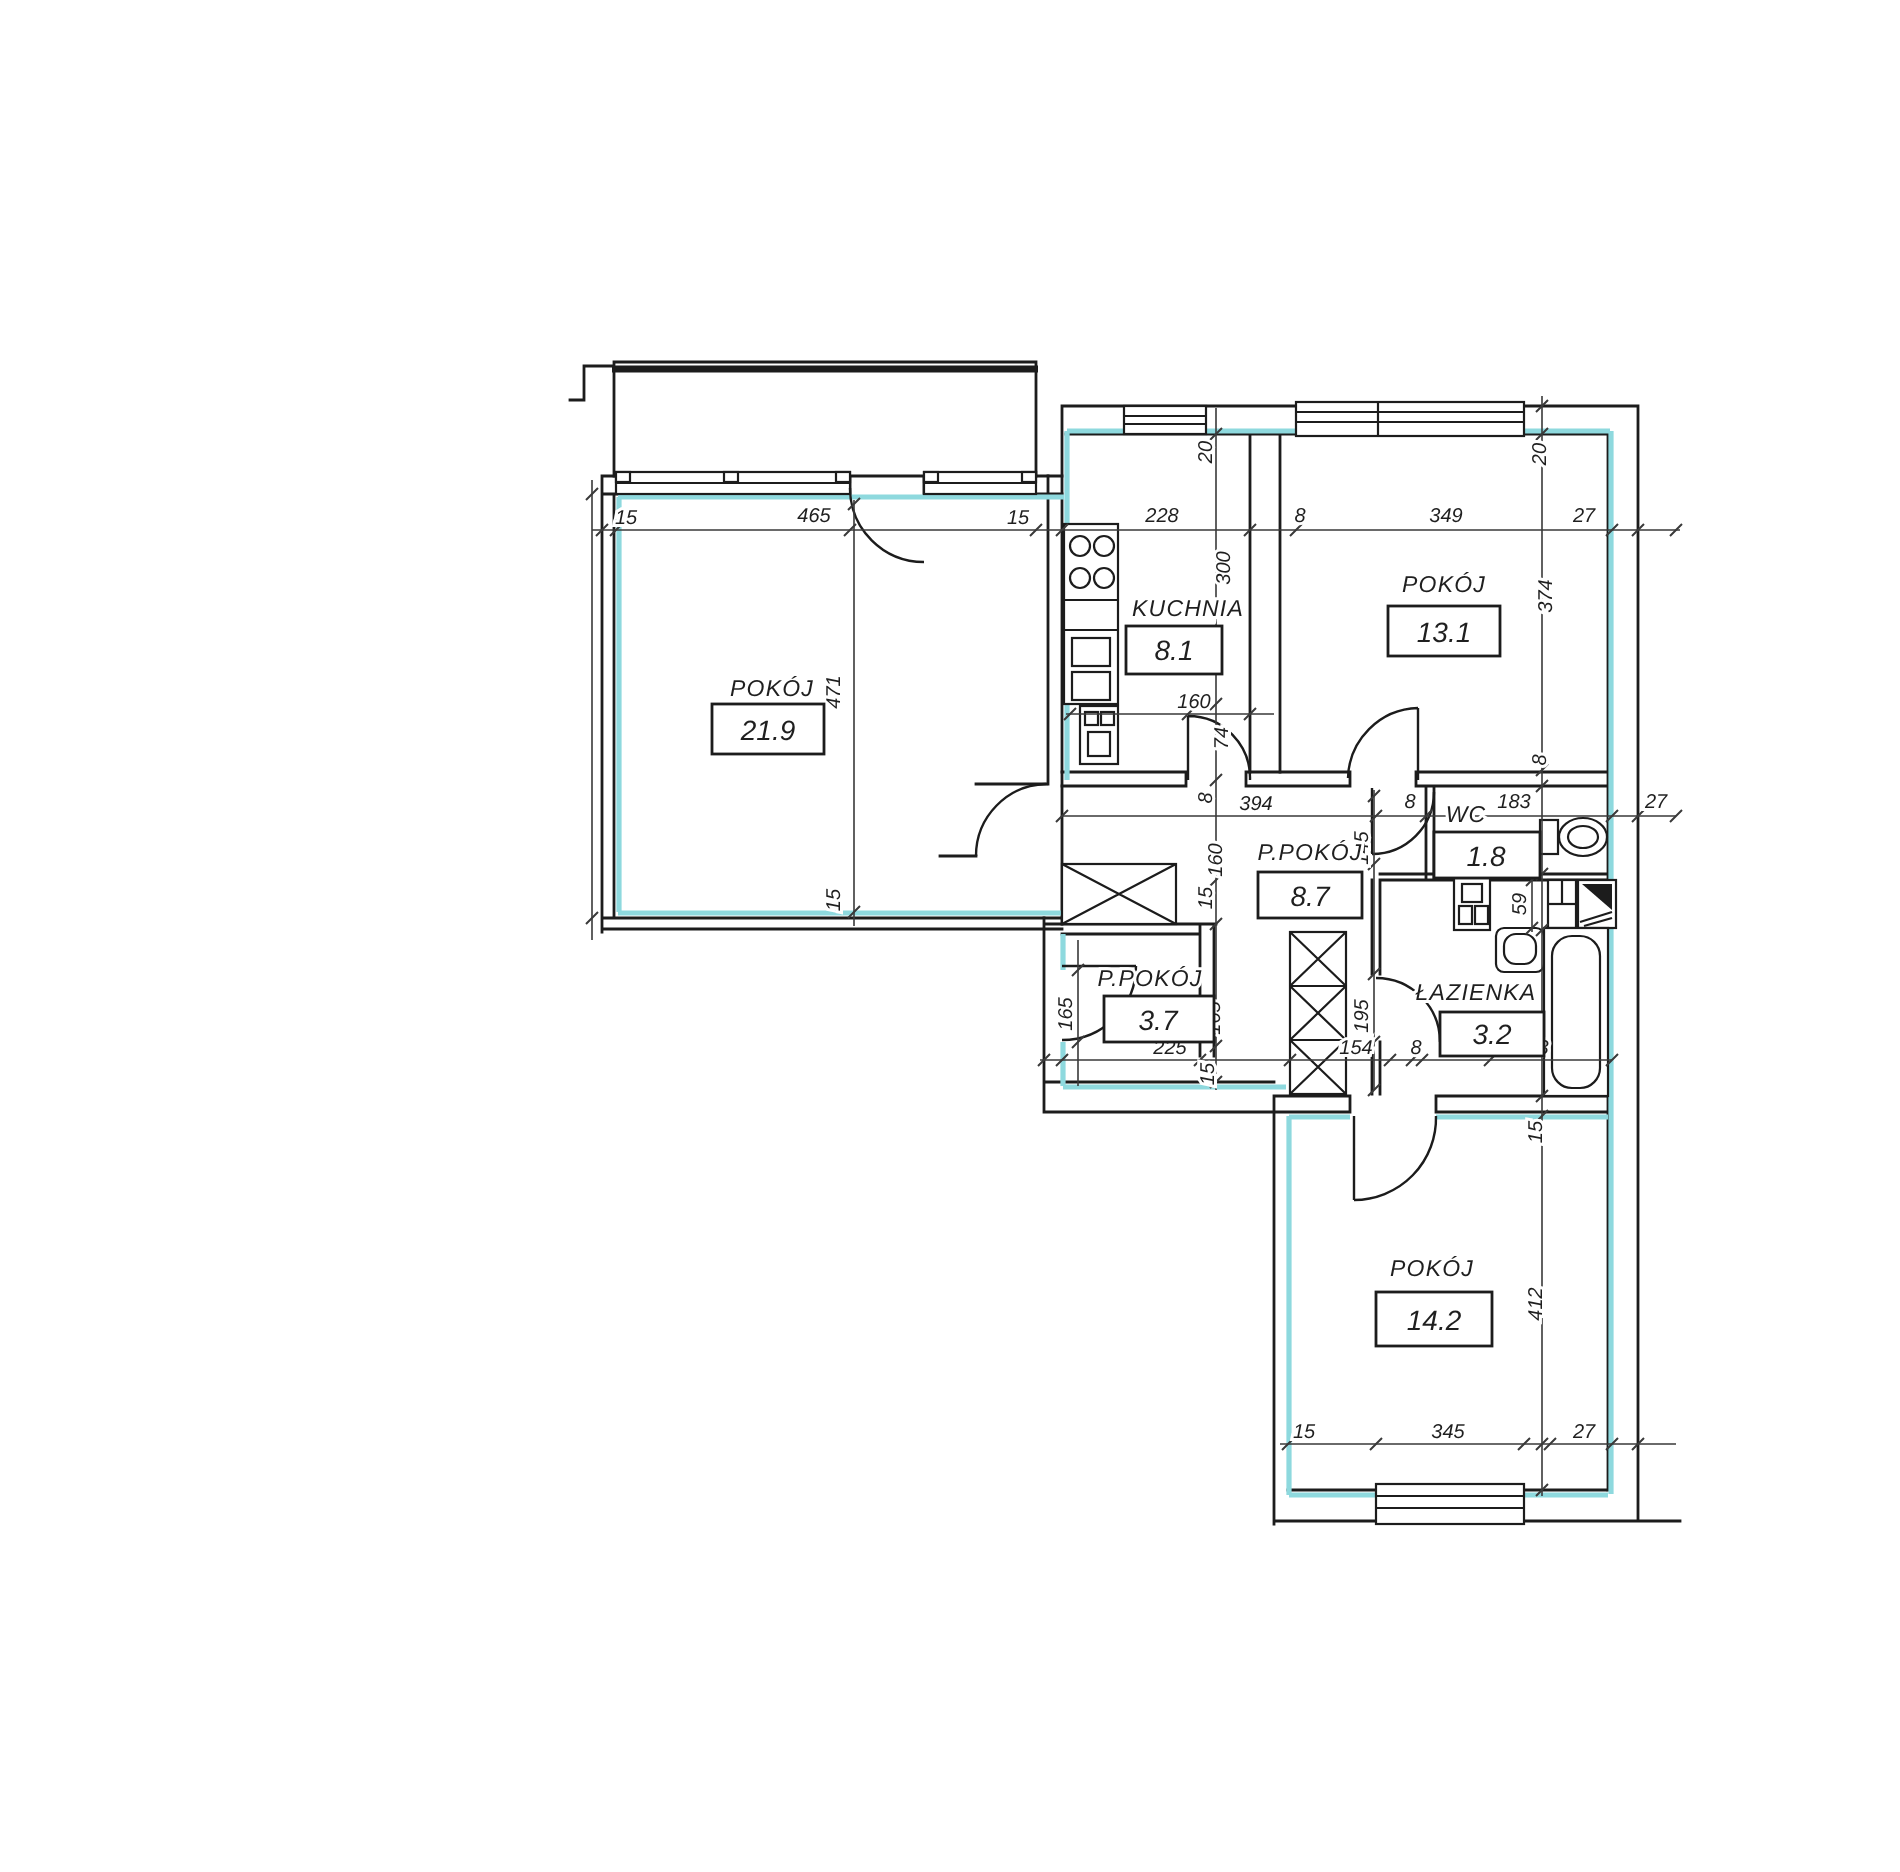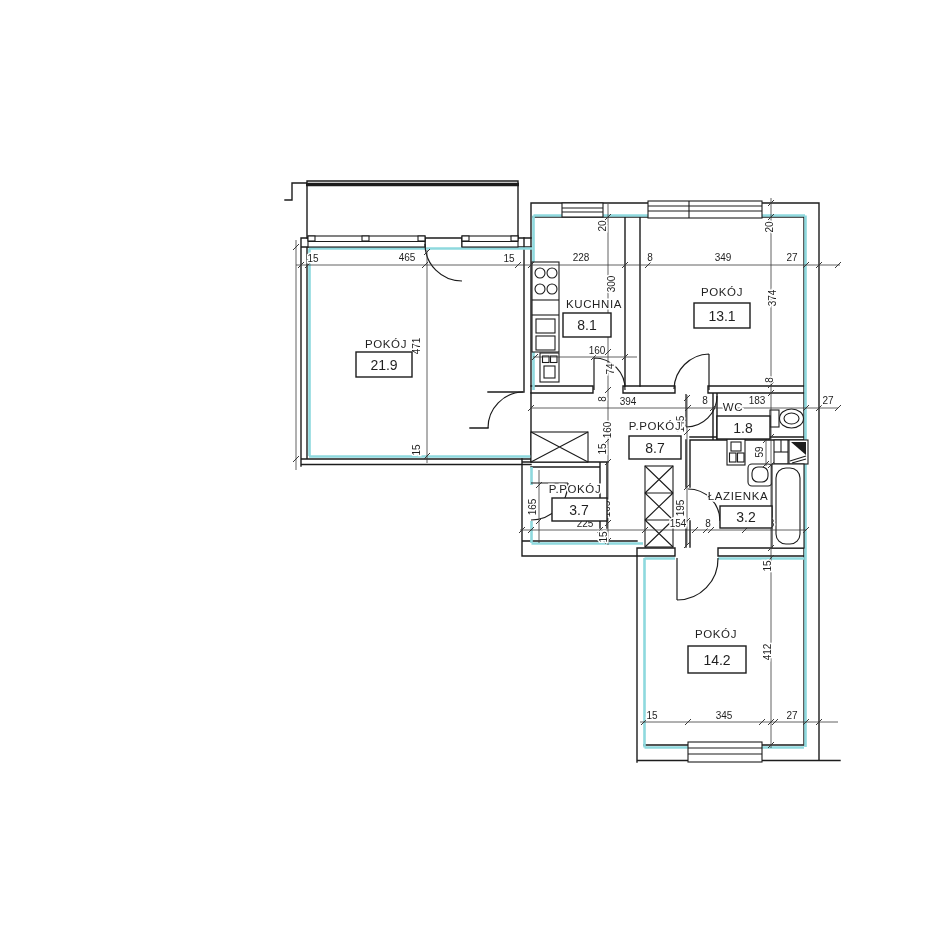--- a/index.html
+++ b/index.html
@@ -1,17 +1,17 @@
 <!DOCTYPE html>
 <html><head>
 <meta charset="utf-8">
 <style>
   html,body{margin:0;padding:0;background:#ffffff;}
   .stage{position:relative;width:950px;height:936px;background:#ffffff;overflow:hidden;
-         font-family:"Liberation Sans", sans-serif;}
+         font-family:"Liberation Sans", sans-serif;font-style:italic;}
   svg{position:absolute;left:0;top:0;}
   .wall{stroke:#1c1c1c;stroke-width:1.4;fill:none;stroke-linecap:square;}
   .wall-thick{stroke:#1c1c1c;stroke-width:3.4;fill:none;}
   .cyan{stroke:#8ed9de;stroke-width:2.6;fill:none;stroke-linecap:butt;}
   .door{stroke:#1c1c1c;stroke-width:1.2;fill:none;}
   .fix{stroke:#1c1c1c;stroke-width:1.1;fill:#ffffff;}
   .fixline{stroke:#1c1c1c;stroke-width:1.1;fill:none;}
   .fixfill{fill:#1c1c1c;stroke:none;}
   .win{stroke:#1c1c1c;stroke-width:1.1;fill:#ffffff;}
   .dimline{stroke:#3a3a3a;stroke-width:0.8;fill:none;}

